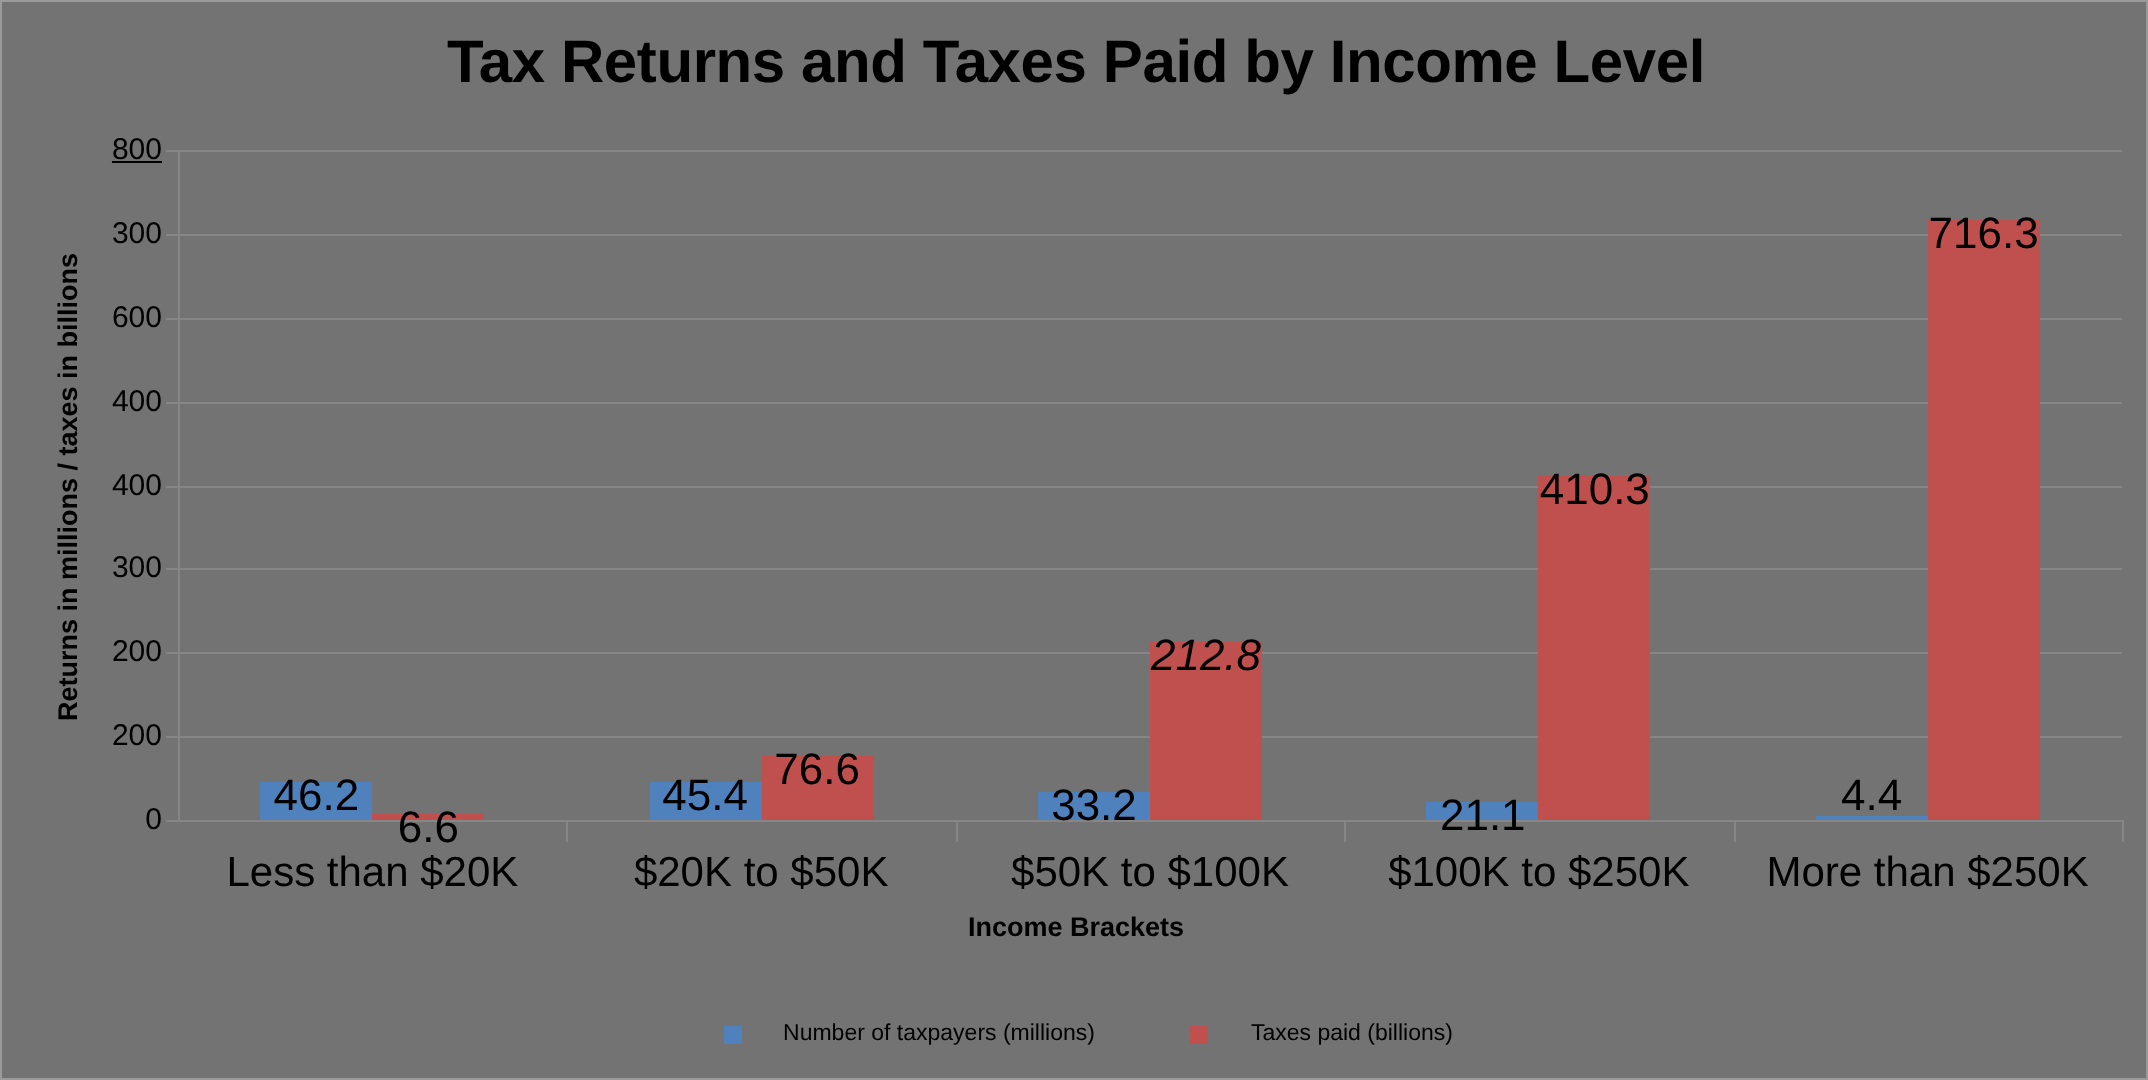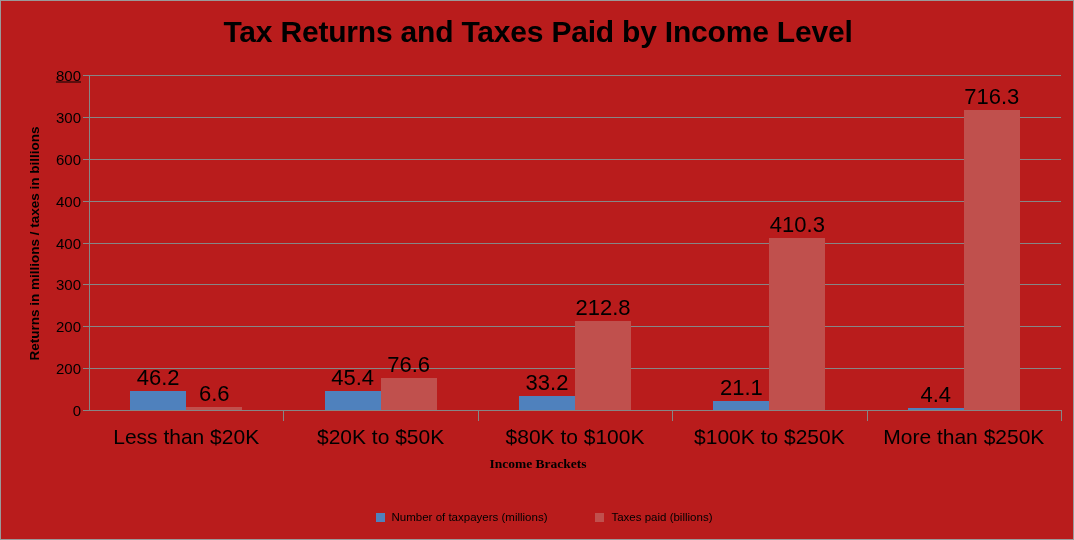--- a/index.html
+++ b/index.html
@@ -4,21 +4,21 @@
 <style>
   html, body {
     margin: 0;
     padding: 0;
     background: #ffffff;
   }
   #chart-root {
     position: relative;
     width: 1074px;
     height: 540px;
-    background: #b91c1c;
+    background: #737373;
     border: 1px solid #9a9a9a;
     box-sizing: border-box;
     font-family: "Liberation Sans", sans-serif;
     overflow: hidden;
   }
 
   
   #chart-title {
     position: absolute;
     left: 0;
@@ -110,20 +110,21 @@
   .bar.series-red  { background: #c0504d; }
 
   
   .data-label {
     position: absolute;
     font-size: 22px;
     color: #000000;
     white-space: nowrap;
     text-align: center;
     transform: translateX(-50%);
+    margin-top: 20px;
   }
 
   
   .cat-tick {
     position: absolute;
     top: 409px;
     width: 1px;
     height: 11px;
     background: #868686;
   }
@@ -140,38 +141,37 @@
   
   #x-axis-title {
     position: absolute;
     left: 0;
     top: 455px;
     width: 1074px;
     text-align: center;
     font-size: 13.5px;
     font-weight: bold;
     color: #000000;
-    font-family: Liberation Serif, serif;
   }
 
   
   #legend {
     position: absolute;
     left: 0;
     top: 510px;
     width: 1074px;
     display: flex;
     justify-content: center;
     align-items: center;
     gap: 36px;
   }
   .legend-item {
     display: flex;
     align-items: center;
-    gap: 7px;
+    gap: 21px;
     font-size: 11.5px;
     color: #000000;
     padding-left: 12px;
   }
   .legend-swatch {
     width: 9px;
     height: 9px;
     display: inline-block;
   }
 </style>
@@ -233,35 +233,35 @@
         <div class="bar series-red" title="$100K to $250K — Taxes paid (billions): 410.3" style="left: 680.4px; width: 56px; height: 171.813px;"></div>
         <div class="bar series-red" title="More than $250K — Taxes paid (billions): 716.3" style="left: 874.8px; width: 56px; height: 299.951px;"></div>
       </div>
   </div>
 
   <div id="labels-layer">
       <div class="data-label" style="left: 157.2px; top: 363.654px;">46.2</div>
       <div class="data-label" style="left: 351.6px; top: 363.989px;">45.4</div>
       <div class="data-label" style="left: 546px; top: 369.098px;">33.2</div>
       <div class="data-label" style="left: 740.4px; top: 374.164px;">21.1</div>
-      <div class="data-label" style="left: 934.8px; top: 381px; text-align: right;">4.4</div>
+      <div class="data-label" style="left: 934.8px; top: 364px; text-align: right;">4.4</div>
       <div class="data-label" style="left: 213.2px; top: 380.236px;">6.6</div>
       <div class="data-label" style="left: 407.6px; top: 350.924px;">76.6</div>
-      <div class="data-label" style="left: 602px; top: 293.89px;">212.8</div>
+      <div class="data-label" style="left: 602px; top: 293.89px; font-style: italic;">212.8</div>
       <div class="data-label" style="left: 796.4px; top: 211.187px;">410.3</div>
       <div class="data-label" style="left: 990.8px; top: 83.0494px;">716.3</div>
     </div>
   <div id="cat-layer">
       <div class="cat-tick" style="left: 282.4px;"></div>
       <div class="cat-tick" style="left: 476.8px;"></div>
       <div class="cat-tick" style="left: 671.2px;"></div>
       <div class="cat-tick" style="left: 865.6px;"></div>
       <div class="cat-label" style="left: 185.2px;">Less than $20K</div>
       <div class="cat-label" style="left: 379.6px;">$20K to $50K</div>
-      <div class="cat-label" style="left: 574px;">$80K to $100K</div>
+      <div class="cat-label" style="left: 574px;">$50K to $100K</div>
       <div class="cat-label" style="left: 768.4px;">$100K to $250K</div>
       <div class="cat-label" style="left: 962.8px;">More than $250K</div>
     </div>
 
   <div id="x-axis-title">Income Brackets</div>
 
   <div id="legend">
       <div class="legend-item">
         <span class="legend-swatch" style="background: rgb(79, 129, 189);"></span>
         <span>Number of taxpayers (millions)</span>

